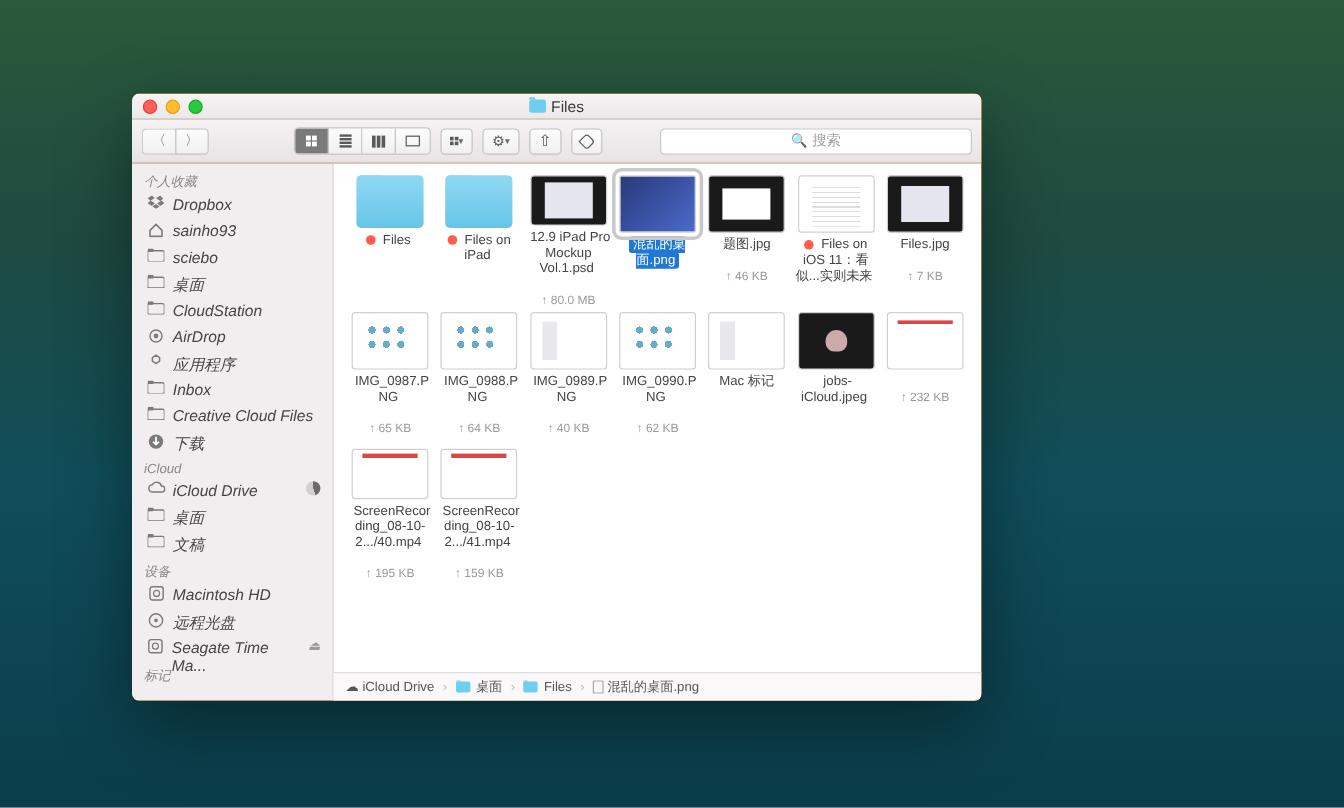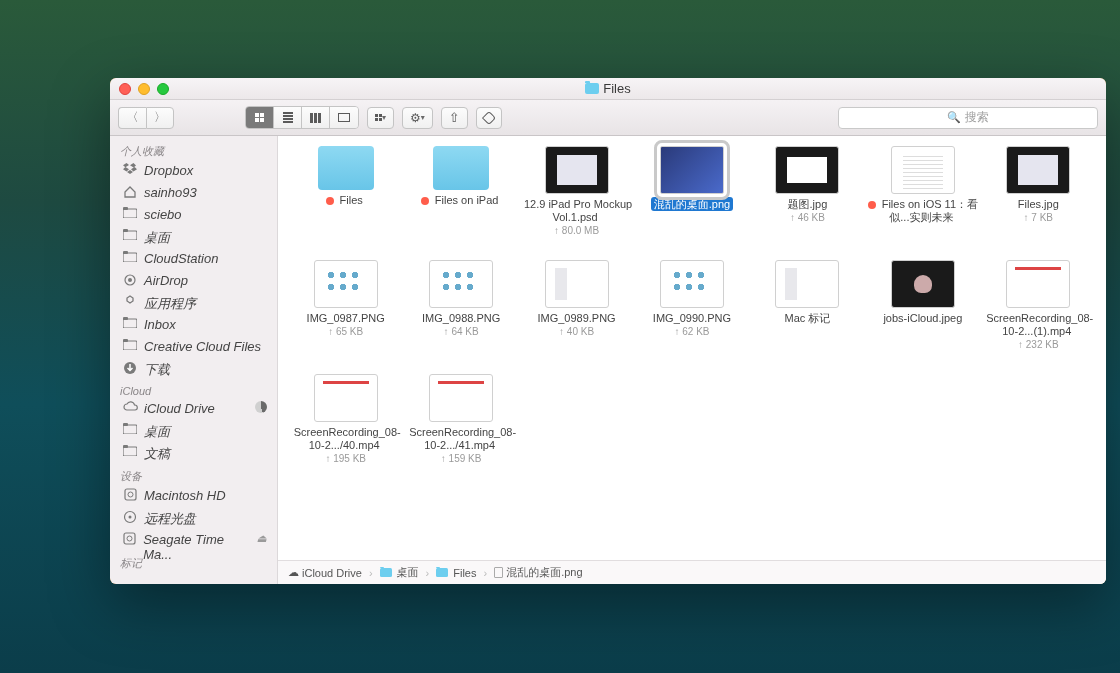--- a/index.html
+++ b/index.html
@@ -7,21 +7,21 @@
     width: 1120px;
     height: 673px;
     font-family: -apple-system, "Helvetica Neue", Arial, sans-serif;
     background: linear-gradient(180deg, #2a5a3a 0%, #1e4a41 30%, #0f4e5a 60%, #0b3d4a 100%);
     overflow: hidden;
   }
   .window {
     position: absolute;
     left: 110px;
     top: 78px;
-    width: 996px;
+    width: 708px;
     height: 506px;
     background: #a16207;
     border-radius: 6px;
     box-shadow: 0 20px 60px rgba(0,0,0,0.4);
     display: flex;
     flex-direction: column;
     overflow: hidden;
   }
 
   
@@ -140,21 +140,21 @@
   .thumb.appgrid::after{content:'';display:block;width:46px;height:34px;background-image:radial-gradient(circle 3px at 8px 8px,#6ac 100%,transparent 0),radial-gradient(circle 3px at 20px 8px,#6ac 100%,transparent 0),radial-gradient(circle 3px at 32px 8px,#6ac 100%,transparent 0),radial-gradient(circle 3px at 8px 20px,#6ac 100%,transparent 0),radial-gradient(circle 3px at 20px 20px,#6ac 100%,transparent 0),radial-gradient(circle 3px at 32px 20px,#6ac 100%,transparent 0);}
   .thumb.jobs{background:#1a1a1a;}
   .thumb.jobs::after{content:'';display:block;width:18px;height:18px;background:#caa;border-radius:50% 50% 40% 40%;}
   .thumb.macwin{background:#fff;}
   .thumb.macwin::after{content:'';display:block;width:44px;height:32px;background:linear-gradient(90deg,#e8e8ec 0 28%, #fff 28%);}
   .thumb.recwin{background:#fff;}
   .thumb.recwin::after{content:'';display:block;width:46px;height:34px;background:linear-gradient(180deg,#d44 0 10%,#fff 10%);}
 
   .fname { max-width: 95px; line-height: 13px; padding: 1px 3px; border-radius:3px; word-break:break-word;}
   .fname.selected { background:#1f78d1; color:#fff; }
-  .fsize { font-size:10px; color:#9a9a9a; margin-top:1px;}
+  .fsize { font-size:10px; color:#9a9a9a; margin-top:14px;}
   .tag-dot { display:inline-block; width:8px; height:8px; border-radius:50%; background:#ff5d4b; margin-right:3px; vertical-align:middle;}
 
   
   .pathbar {
     height: 24px; border-top:1px solid #e1dddf; background:#faf8f9;
     display:flex; align-items:center; padding:0 10px; font-size:11px; color:#555; gap:4px;
   }
   .pathbar .chev { color:#bbb; margin:0 3px;}
   .pathbar .pfolder{ width:12px;height:9px;background:#6dceef;border-radius:1.5px;display:inline-block;margin-right:2px;position:relative;}
   .pathbar .pfolder::before{content:'';position:absolute;top:-1.5px;left:0;width:4px;height:1.5px;background:#6dceef;border-radius:1px 1px 0 0;}
@@ -442,21 +442,20 @@
           <div class="file">
             <div class="thumb macwin"></div>
             <div><span class="fname">Mac 标记</span></div>
           </div>
           <div class="file">
             <div class="thumb jobs"></div>
             <div><span class="fname">jobs-iCloud.jpeg</span></div>
           </div>
           <div class="file">
             <div class="thumb recwin"></div>
-            <div><span class="fname">ScreenRecording_08-10-2...(1).mp4</span></div>
             <div class="fsize">↑ 232 KB</div>
           </div>
           <div class="file">
             <div class="thumb recwin"></div>
             <div><span class="fname">ScreenRecording_08-10-2.../40.mp4</span></div>
             <div class="fsize">↑ 195 KB</div>
           </div>
           <div class="file">
             <div class="thumb recwin"></div>
             <div><span class="fname">ScreenRecording_08-10-2.../41.mp4</span></div>

